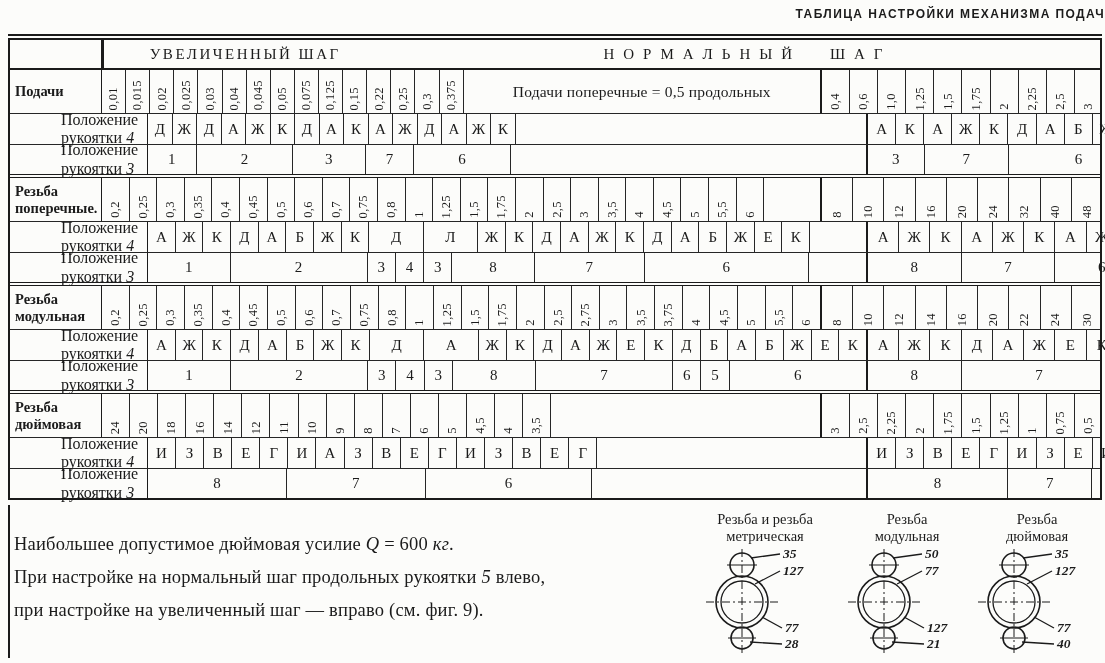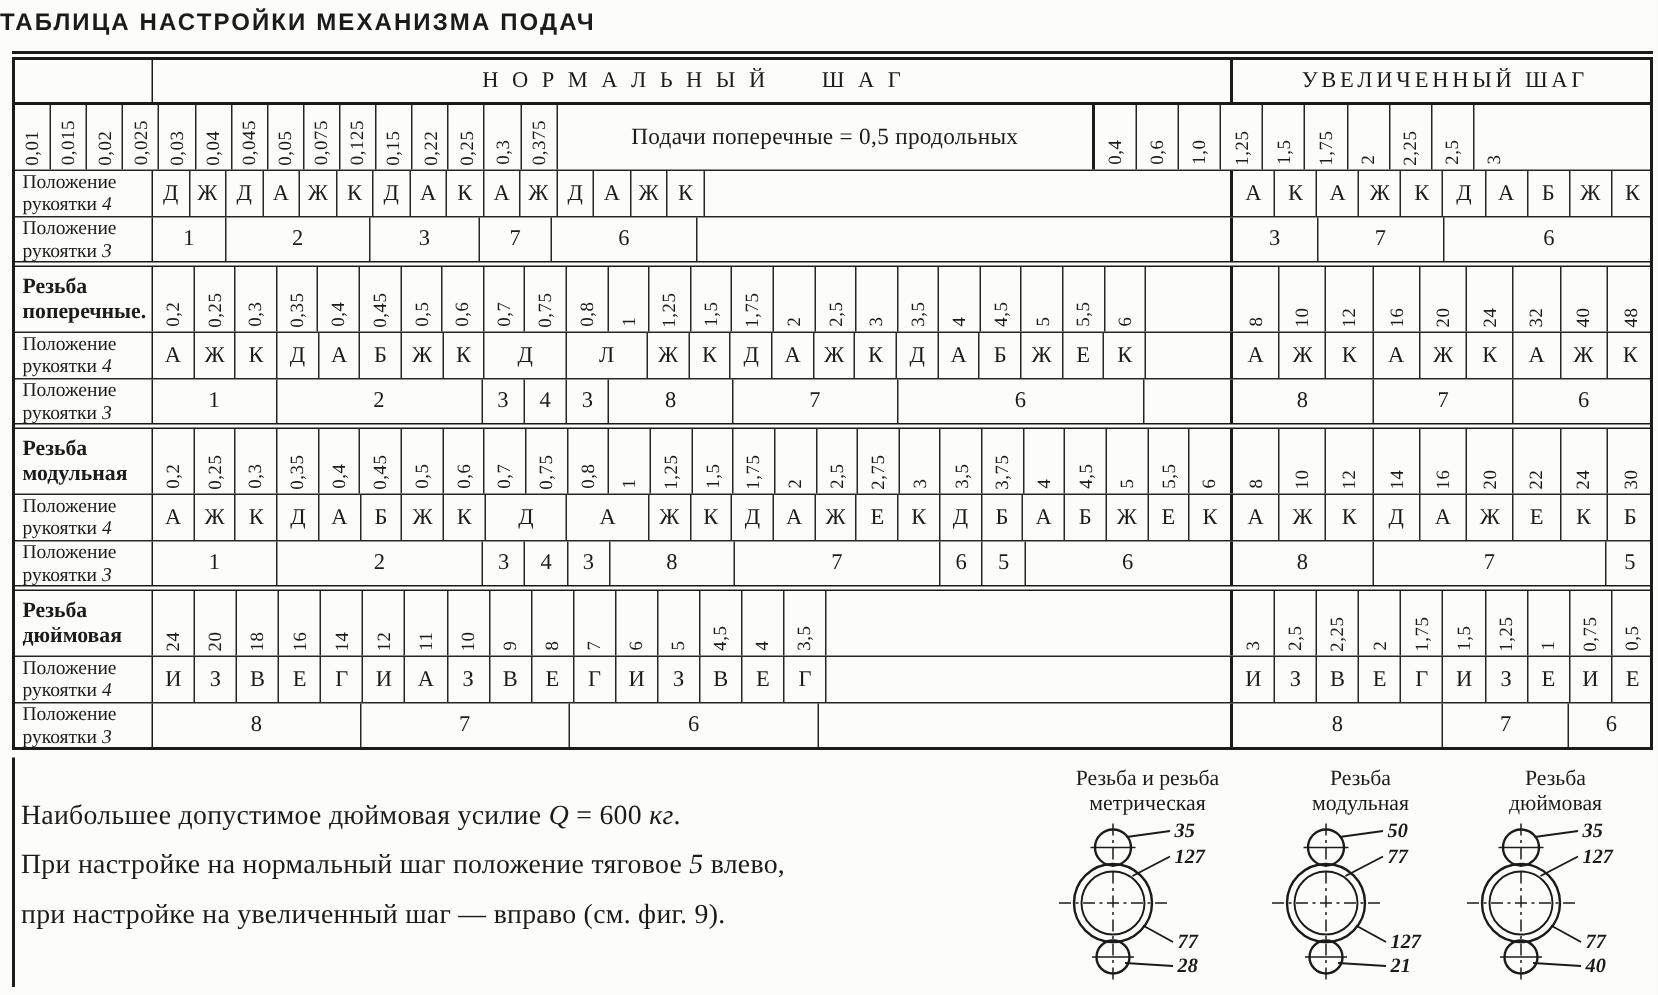--- a/index.html
+++ b/index.html
@@ -1,37 +1,37 @@
 <!DOCTYPE html>
 <html><head>
 <meta charset="utf-8">
 <style>
   :root{ --ink:#1b1b1b; --line:#262626; --paper:#fcfcfa; }
   *{ box-sizing:border-box; }
   html,body{ margin:0; padding:0; }
   body{ width:1105px; height:663px; background:#f2f1ee; font-family:"Liberation Serif", serif; color:var(--ink); }
   .page{ position:relative; width:1105px; height:663px; background:var(--paper); overflow:hidden; }
 
-  .doc-title{ position:absolute; top:7px; left:0; width:100%; text-align:left;
-    font-family:"Liberation Sans", sans-serif; font-weight:bold; font-size:16px; letter-spacing:1.4px; }
+  .doc-title{ position:absolute; top:7px; left:0; width:100%; text-align:right;
+    font-family:"Liberation Sans", sans-serif; font-weight:bold; font-size:12px; letter-spacing:1.4px; }
 
   .tbl{ position:absolute; left:8px; top:38px; width:1094px; border:2px solid var(--ink); background:var(--paper); }
   .tbl::before{ content:""; position:absolute; left:-2px; right:-2px; top:-6px; border-top:2px solid var(--ink); }
 
   .trow{ display:flex; align-items:stretch; }
   .header-row{ height:30px; border-bottom:2px solid var(--ink); }
   .row-values{ height:44px; border-bottom:1.5px solid var(--line); }
   .row-letters{ height:31px; border-bottom:1px solid var(--line); }
   .row-h3{ height:29px; }
   .section-sep{ border-bottom:4px double var(--ink); }
 
   .lab{ flex:0 0 92px; width:92px; border-right:1.5px solid var(--ink);
         display:flex; flex-direction:column; justify-content:center; padding:1px 2px 1px 5px; }
   .lab-bold{ font-weight:bold; font-size:14.5px; line-height:1.12; }
-  .lab-small{ font-size:13px; line-height:1.15; }
+  .lab-small{ font-size:16px; line-height:1.15;margin-left:46px; }
   .hnum{ font-style:italic; }
 
   .area{ display:flex; align-items:stretch; }
   .normal{ flex:0 0 718px; width:718px; }
   .inc{ flex:0 0 282px; width:282px; border-left:2.5px solid var(--ink); }
 
   .hdr-cell{ display:flex; align-items:center; justify-content:center; font-size:15px; }
   .hdr-normal{ letter-spacing:9px; word-spacing:16px; padding-left:9px; }
   .hdr-inc{ letter-spacing:2.5px; padding-left:2.5px; }
 
@@ -57,26 +57,29 @@
 </head>
 <body>
 
 <div class="page">
 
   <div class="doc-title">ТАБЛИЦА НАСТРОЙКИ МЕХАНИЗМА ПОДАЧ</div>
 
   <div class="tbl">
     <div class="trow header-row">
       <div class="lab"></div>
+      <div class="area inc hdr-cell hdr-inc">УВЕЛИЧЕННЫЙ ШАГ</div>
       <div class="area normal hdr-cell hdr-normal">НОРМАЛЬНЫЙ ШАГ</div>
-      <div class="area inc hdr-cell hdr-inc">УВЕЛИЧЕННЫЙ ШАГ</div>
     </div>
     <div id="table-rows">
         <div class="section section-sep">
           <div class="trow row-values">
+            <div class="lab lab-bold">
+              <div class="lab-line">Подачи</div>
+            </div>
             <div class="area normal">
               <div class="cell vcell">
                 <span class="vtext">0,01</span>
               </div>
               <div class="cell vcell">
                 <span class="vtext">0,015</span>
               </div>
               <div class="cell vcell">
                 <span class="vtext">0,02</span>
               </div>
@@ -711,21 +714,21 @@
             </div>
           </div>
         </div>
       </div>
   </div>
 
   <div class="left-rule"></div>
 
   <div class="notes" id="notes">
       <div class="note-line"><span>Наибольшее допустимое дюймовая усилие </span><span class="it">Q</span><span> = 600 </span><span class="it">кг</span><span>.</span></div>
-      <div class="note-line"><span>При настройке на нормальный шаг положение тяговое </span><span class="it">5</span><span> влево,</span></div>
+      <div class="note-line"><span>При настройке на нормальный шаг продольных рукоятки </span><span class="it">5</span><span> влево,</span></div>
       <div class="note-line"><span>при настройке на увеличенный шаг — вправо (см. фиг. 9).</span></div>
     </div>
 
   <div class="diagram" style="left:690px">
     <div class="dia-title">
       <div>Резьба и резьба</div>
       <div>метрическая</div>
     </div>
     <svg width="130" height="110" viewBox="0 0 130 110">
       <line x1="42" y1="1" x2="42" y2="108" stroke="#1b1b1b" stroke-width="1" stroke-dasharray="8 3 2 3"></line>

